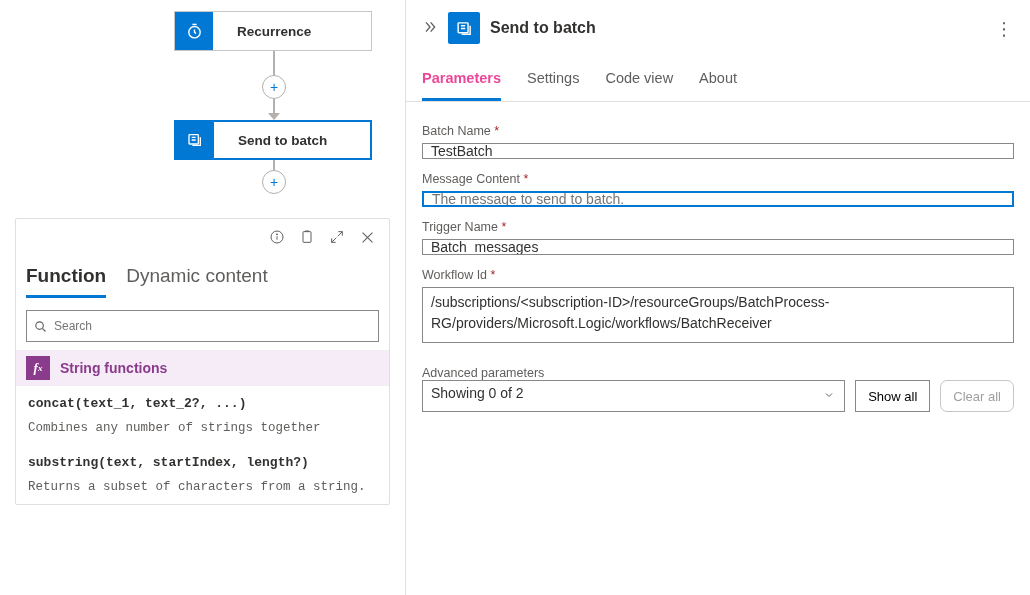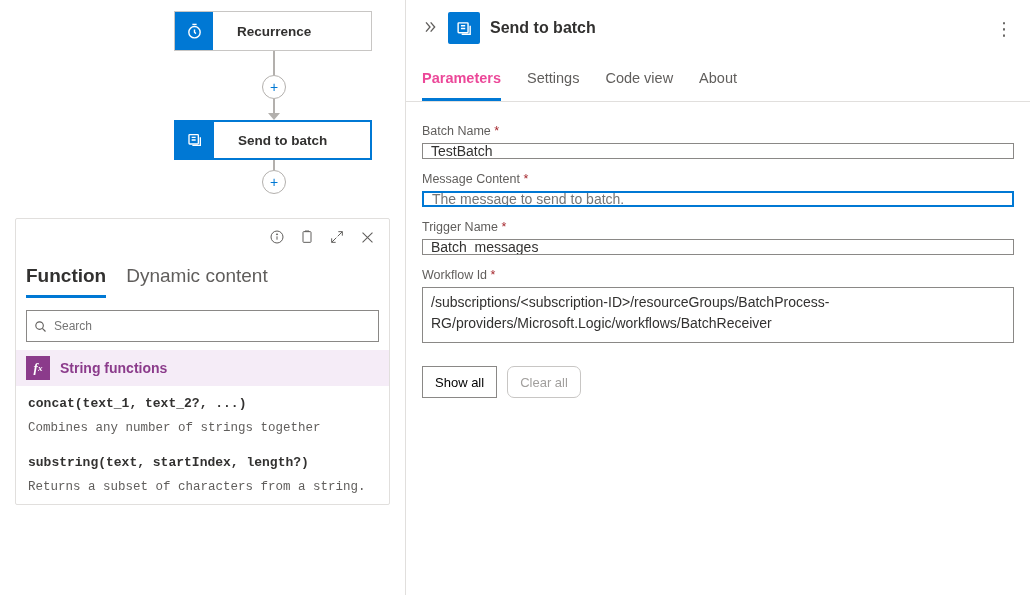--- a/index.html
+++ b/index.html
@@ -332,19 +332,32 @@
       <span>Trigger Name</span> <span class="req">*</span>
     </div>
     <input class="r-input" type="text" value="Batch_messages" style="">
 
     <div class="r-label">
       <span>Workflow Id</span> <span class="req">*</span>
     </div>
     <textarea class="r-textarea" readonly="" style="">/subscriptions/&lt;subscription-ID&gt;/resourceGroups/BatchProcess-RG/providers/Microsoft.Logic/workflows/BatchReceiver</textarea>
 
     <div class="adv-row">
+      <div class="adv-left">
+        <div class="r-label" style="margin-top:0;">Advanced parameters</div>
+        <div class="select-wrap">
+          <div class="r-select">
+            <span style="color:#323130">Showing 0 of 2</span>
+          </div>
+          <div class="select-caret">
+            <svg viewBox="0 0 24 24" width="12" height="12" fill="none" stroke="currentColor" stroke-width="2">
+                <path d="M6 9l6 6 6-6"></path>
+              </svg>
+          </div>
+        </div>
+      </div>
       <button class="btn">Show all</button>
       <button class="btn disabled">Clear all</button>
     </div>
 
   </div>
 
 </div>
 
 </body></html>

